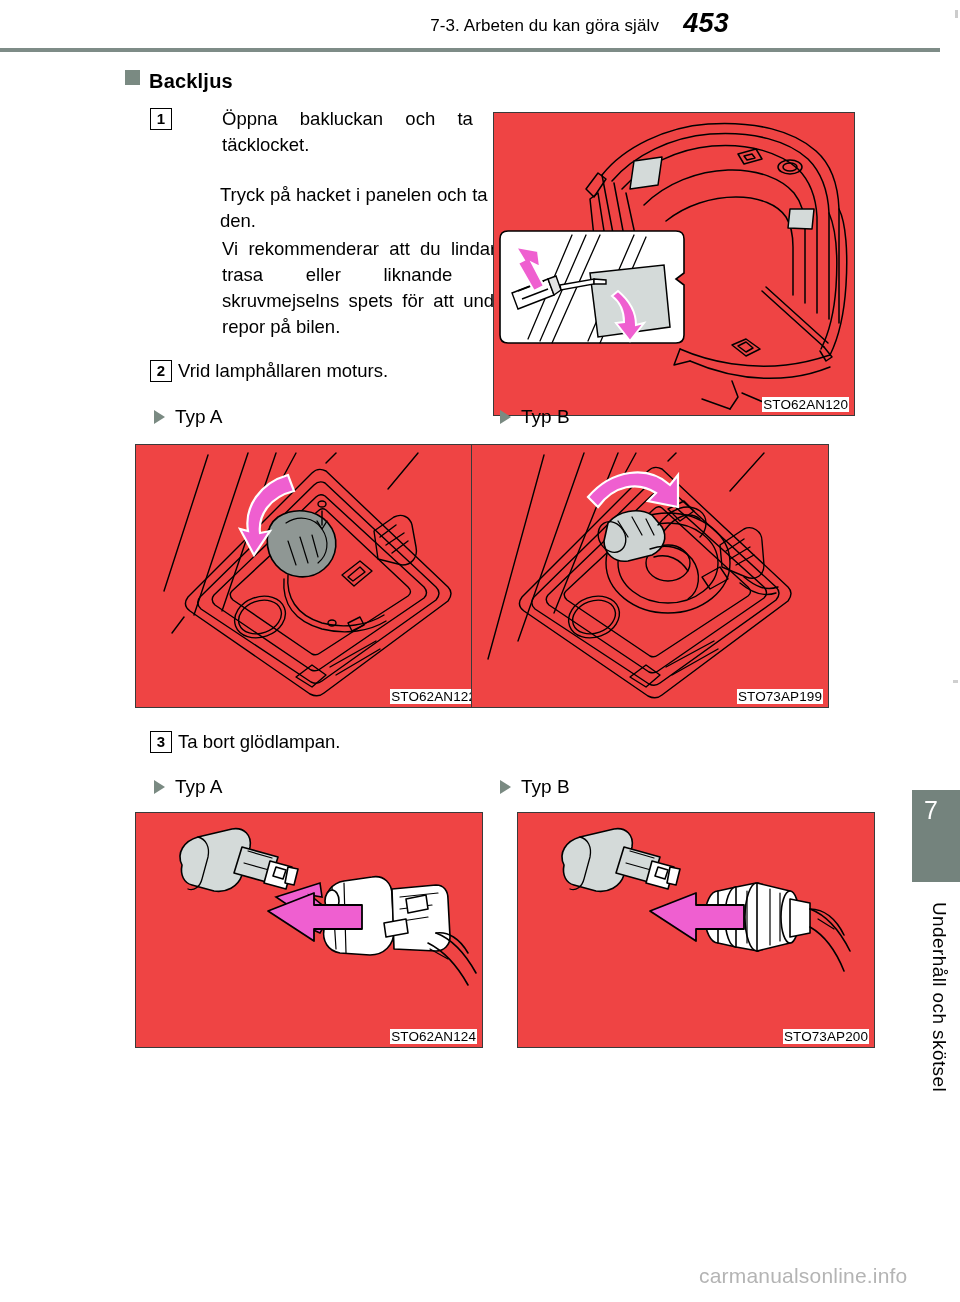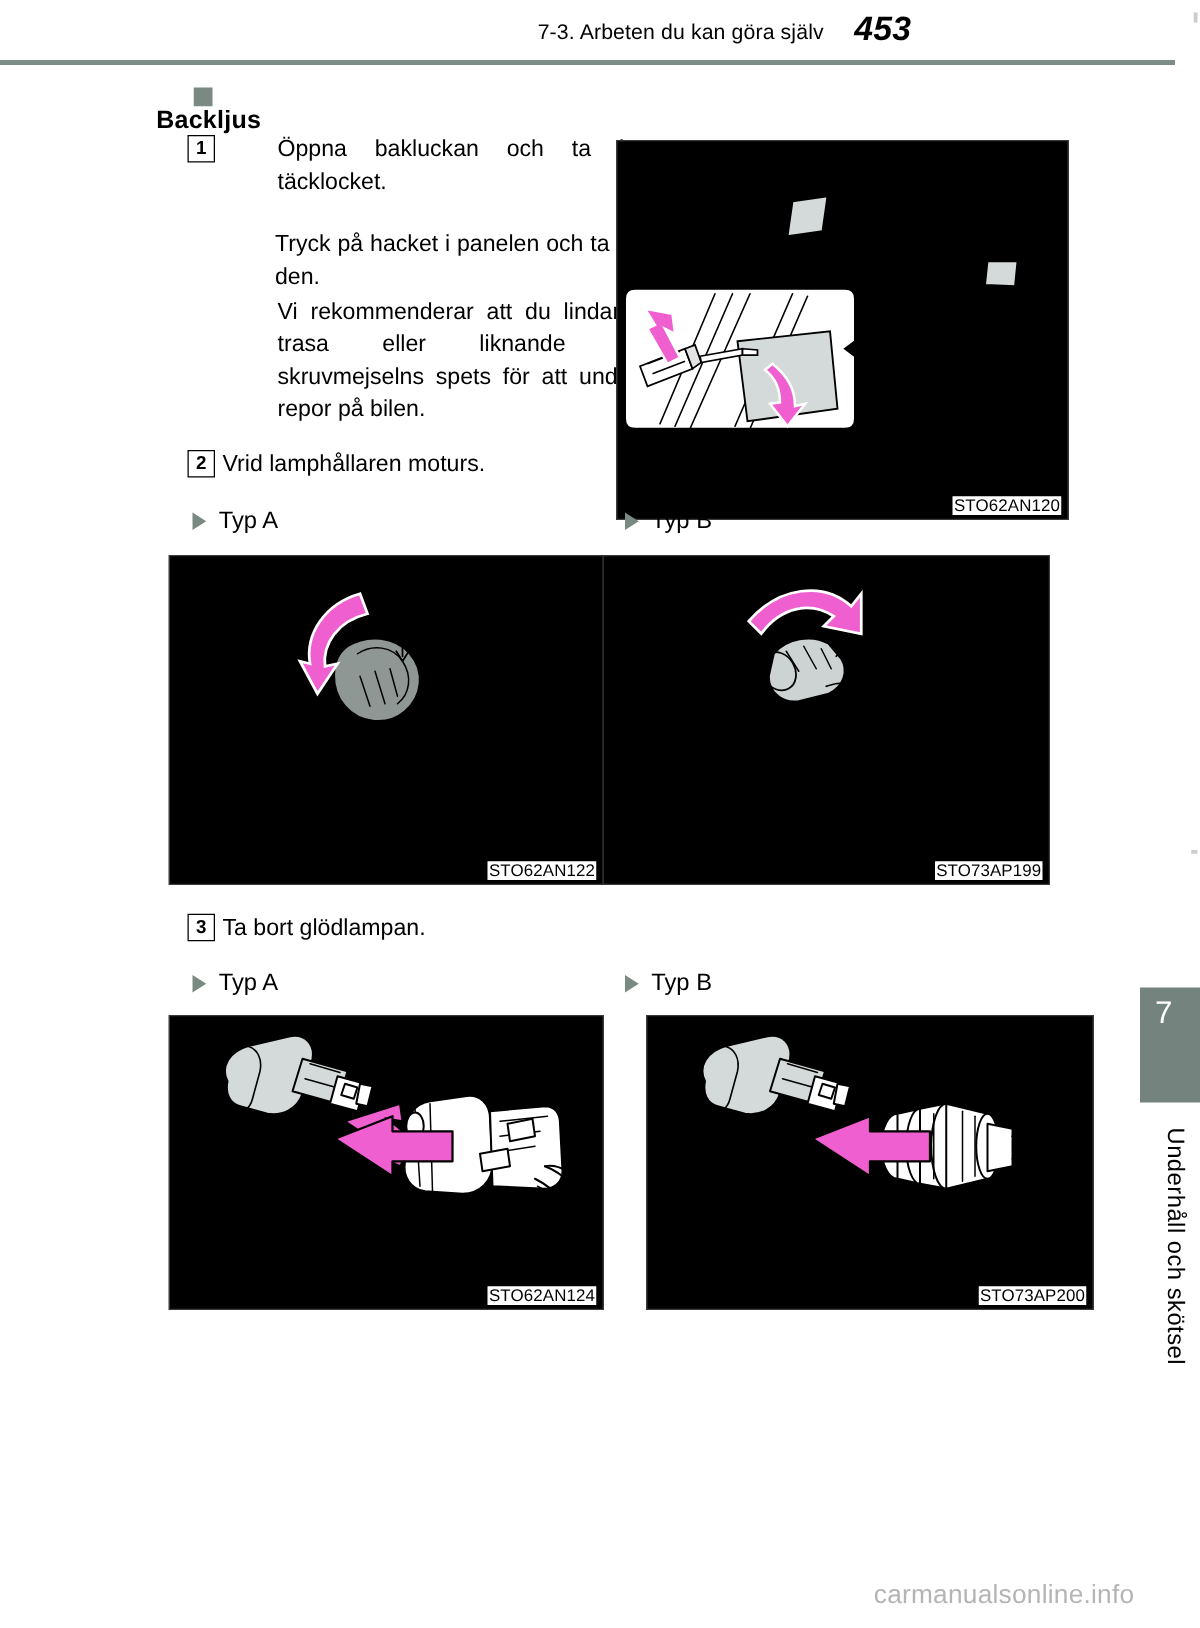--- a/index.html
+++ b/index.html
@@ -115,22 +115,20 @@
     top: 56px;
     width: 880px;
   }
 
   
   #section-heading {
     position: absolute;
     left: 125px;
     top: 14px;
     display: flex;
-    align-items: center;
-    flex-direction: column;
   }
   #section-bullet {
     width: 15px;
     height: 15px;
     background: #7a8a82;
     margin-right: 9px;
     display: inline-block;
   }
   #section-title {
     font-size: 20px;
@@ -175,21 +173,21 @@
     border-top: 7px solid transparent;
     border-bottom: 7px solid transparent;
     margin-right: 10px;
   }
 
   
   .figure {
     position: absolute;
     border: 1.3px solid #3a3a3a;
     box-sizing: border-box;
-    background: #000000;
+    background: #ef4444;
     overflow: hidden;
   }
   .fig-code {
     position: absolute;
     right: 5px;
     bottom: 3px;
     font-size: 13.5px;
     letter-spacing: 0.1px;
     background: #ffffff;
     padding: 0 1px;
@@ -364,21 +362,21 @@
         <path d="M160 232 L176 220 L190 230 L176 242 Z"></path>
         <path d="M194 222 L240 196"></path>
         <path d="M200 230 L244 204"></path>
       </g>
 
       <path d="M152 30 C124 38 108 62 112 86 L104 84 L118 110 L134 86 L124 88 C122 70 134 52 158 46 Z" fill="#ef5fd0" stroke="#ffffff" stroke-width="2.2"></path>
     </svg>
     <span class="fig-code">STO62AN122</span>
   </div>
 
-  <div class="figure" style="left:482px; top:388px; width:358px; height:264px;">
+  <div class="figure" style="left:471px; top:388px; width:358px; height:264px;">
     <svg width="358" height="264" viewBox="0 0 358 264" aria-hidden="true">
       <g fill="none" stroke="#000" stroke-width="1.4" stroke-linecap="round" stroke-linejoin="round">
 
         <path d="M16 214 L72 10"></path>
         <path d="M46 196 L112 8"></path>
         <path d="M82 168 L146 8"></path>
         <path d="M152 30 L164 8"></path>
         <path d="M258 46 L292 8"></path>
         <path d="M196 16 L204 8"></path>
 

